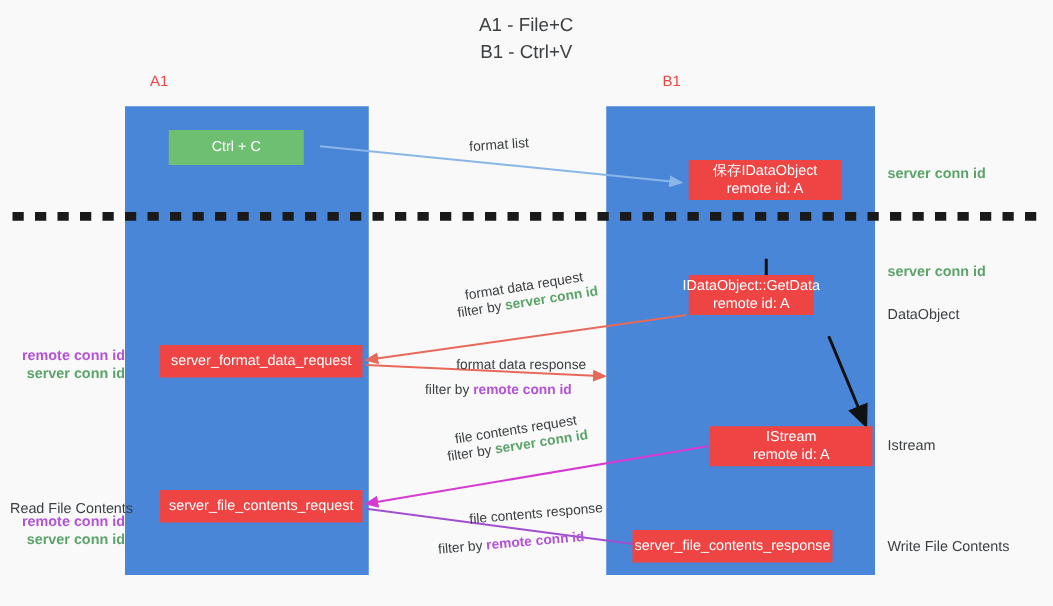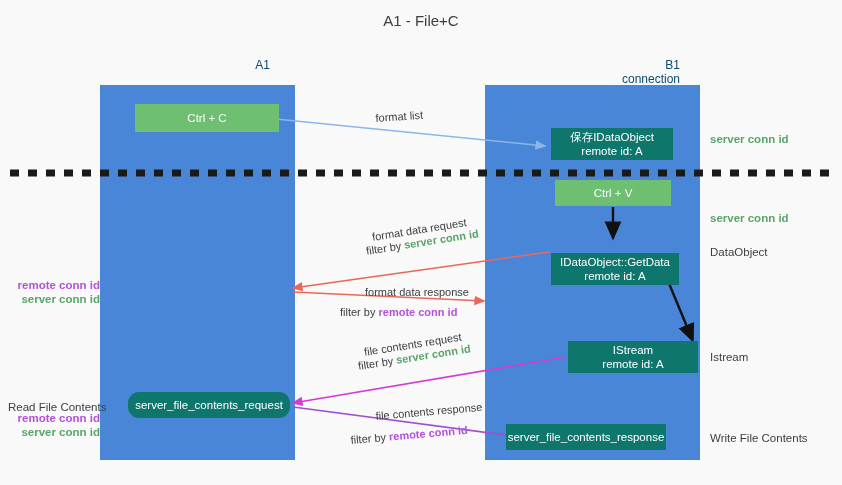--- a/index.html
+++ b/index.html
@@ -12,48 +12,48 @@
   .abs{position:absolute;}
 
   
   #title{
     left:0;top:10px;width:842px;text-align:center;
     font-size:15px;line-height:21px;color:#3c4043;
   }
 
   
   .col-head{
-    text-align:right;font-size:12px;line-height:14px;color:#0c4a6e;
+    text-align:left;font-size:12px;line-height:14px;color:#ef4444;
   }
   #head-a1{left:120px;top:58px;width:150px;}
   #head-b1{left:530px;top:58px;width:150px;}
 
   
   .lane{background:#4a86d8;}
   #lane-a1{left:100px;top:85px;width:195px;height:375px;}
   #lane-b1{left:485px;top:85px;width:215px;height:375px;}
 
   
   .box{
     box-sizing:border-box;display:flex;flex-direction:column;
     align-items:center;justify-content:center;
     color:#ffffff;font-size:11.5px;line-height:14px;text-align:center;
   }
   .green{background:#6fbf73;}
-  .orange{background:#0f766e;}
+  .orange{background:#ef4444;}
   .box .l2{font-size:11.5px;line-height:14px;}
 
-  #box-ctrlc{left:135px;top:104px;width:144px;height:28px;}
+  #box-ctrlc{left:135px;top:104px;width:108px;height:28px;}
   #box-save{left:551px;top:128px;width:122px;height:32px;}
   #box-ctrlv{left:555px;top:180px;width:116px;height:26px;}
-  #box-getdata{left:551px;top:253px;width:128px;height:32px;}
+  #box-getdata{left:551px;top:220px;width:100px;height:32px;}
   #box-fmt-req{left:128px;top:276px;width:162px;height:26px;}
   #box-fmt-resp{left:488px;top:288px;width:158px;height:26px;}
   #box-istream{left:568px;top:341px;width:130px;height:32px;}
-  #box-file-req{left:128px;top:392px;width:162px;height:26px;border-radius:11px;}
+  #box-file-req{left:128px;top:392px;width:162px;height:26px;}
   #box-file-resp{left:506px;top:424px;width:160px;height:26px;}
 
   
   .side{font-size:11.5px;line-height:14px;}
   .green-t{color:#5aa469;font-weight:bold;}
   .purple-t{color:#b452d6;font-weight:bold;}
   .dark-t{color:#3c4043;}
   #lbl-srv-1{left:710px;top:132px;}
   #lbl-srv-2{left:710px;top:211px;}
   #lbl-dataobject{left:710px;top:245px;}
@@ -80,31 +80,31 @@
 
   svg#wires{position:absolute;left:0;top:0;width:842px;height:485px;pointer-events:none;}
 </style>
 </head>
 <body>
 
 <div id="stage">
 
   <div class="abs" id="title">
     <div>A1 - File+C</div>
+    <div>B1 - Ctrl+V</div>
   </div>
 
   <div class="abs lane" id="lane-a1"></div>
   <div class="abs lane" id="lane-b1"></div>
 
   <div class="abs col-head" id="head-a1">
     <div>A1</div>
   </div>
   <div class="abs col-head" id="head-b1">
     <div>B1</div>
-    <div>connection</div>
   </div>
 
   <svg id="wires" viewBox="0 0 842 485">
     <defs>
       <marker id="ar-blue" markerWidth="7" markerHeight="7" refX="6" refY="3" orient="auto">
         <path d="M0,0 L7,3 L0,6 z" fill="#8ab6e8"></path>
       </marker>
       <marker id="ar-red" markerWidth="7" markerHeight="7" refX="6" refY="3" orient="auto">
         <path d="M0,0 L7,3 L0,6 z" fill="#e8685a"></path>
       </marker>
@@ -138,29 +138,29 @@
 
   <div class="abs box green" id="box-ctrlc">
     <span>Ctrl + C</span>
   </div>
 
   <div class="abs box orange" id="box-save">
     <span>保存IDataObject</span>
     <span class="l2">remote id: A</span>
   </div>
 
-  <div class="abs box green" id="box-ctrlv">
-    <span>Ctrl + V</span>
-  </div>
 
   <div class="abs box orange" id="box-getdata">
     <span>IDataObject::GetData</span>
     <span class="l2">remote id: A</span>
   </div>
 
+  <div class="abs box orange" id="box-fmt-req">
+    <span>server_format_data_request</span>
+  </div>
 
 
   <div class="abs box orange" id="box-istream">
     <span>IStream</span>
     <span class="l2">remote id: A</span>
   </div>
 
   <div class="abs box orange" id="box-file-req">
     <span>server_file_contents_request</span>
   </div>

